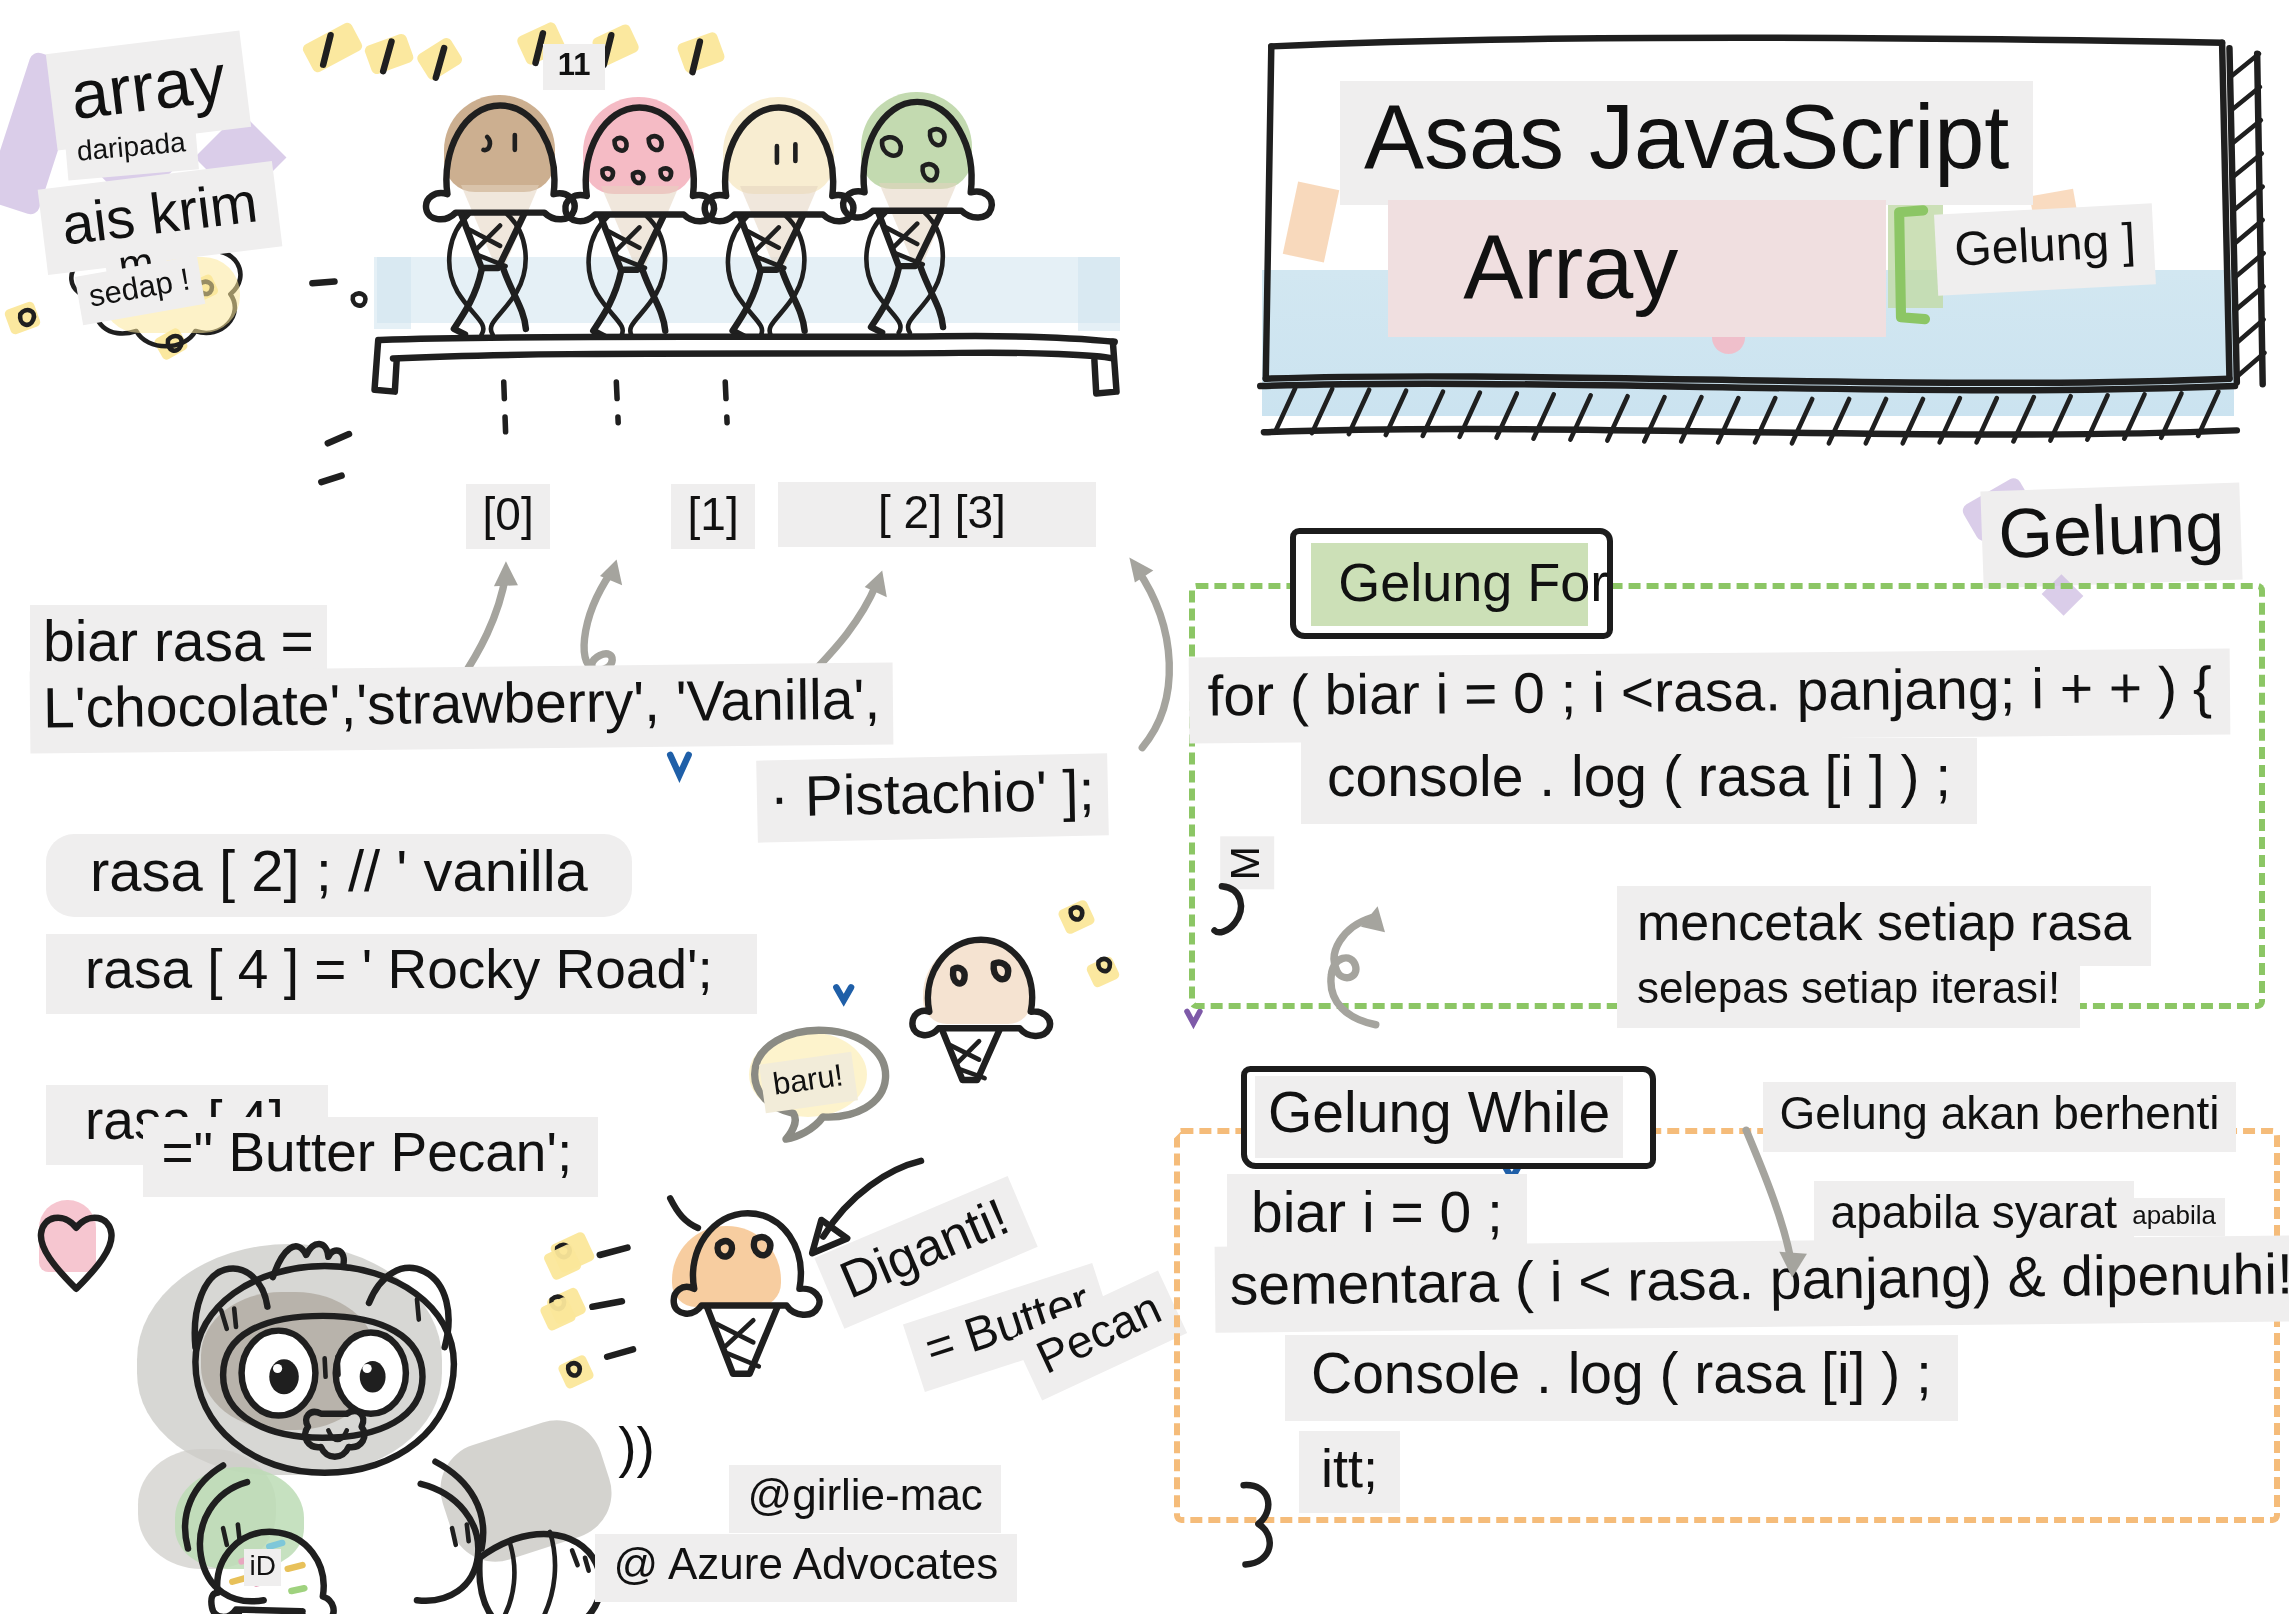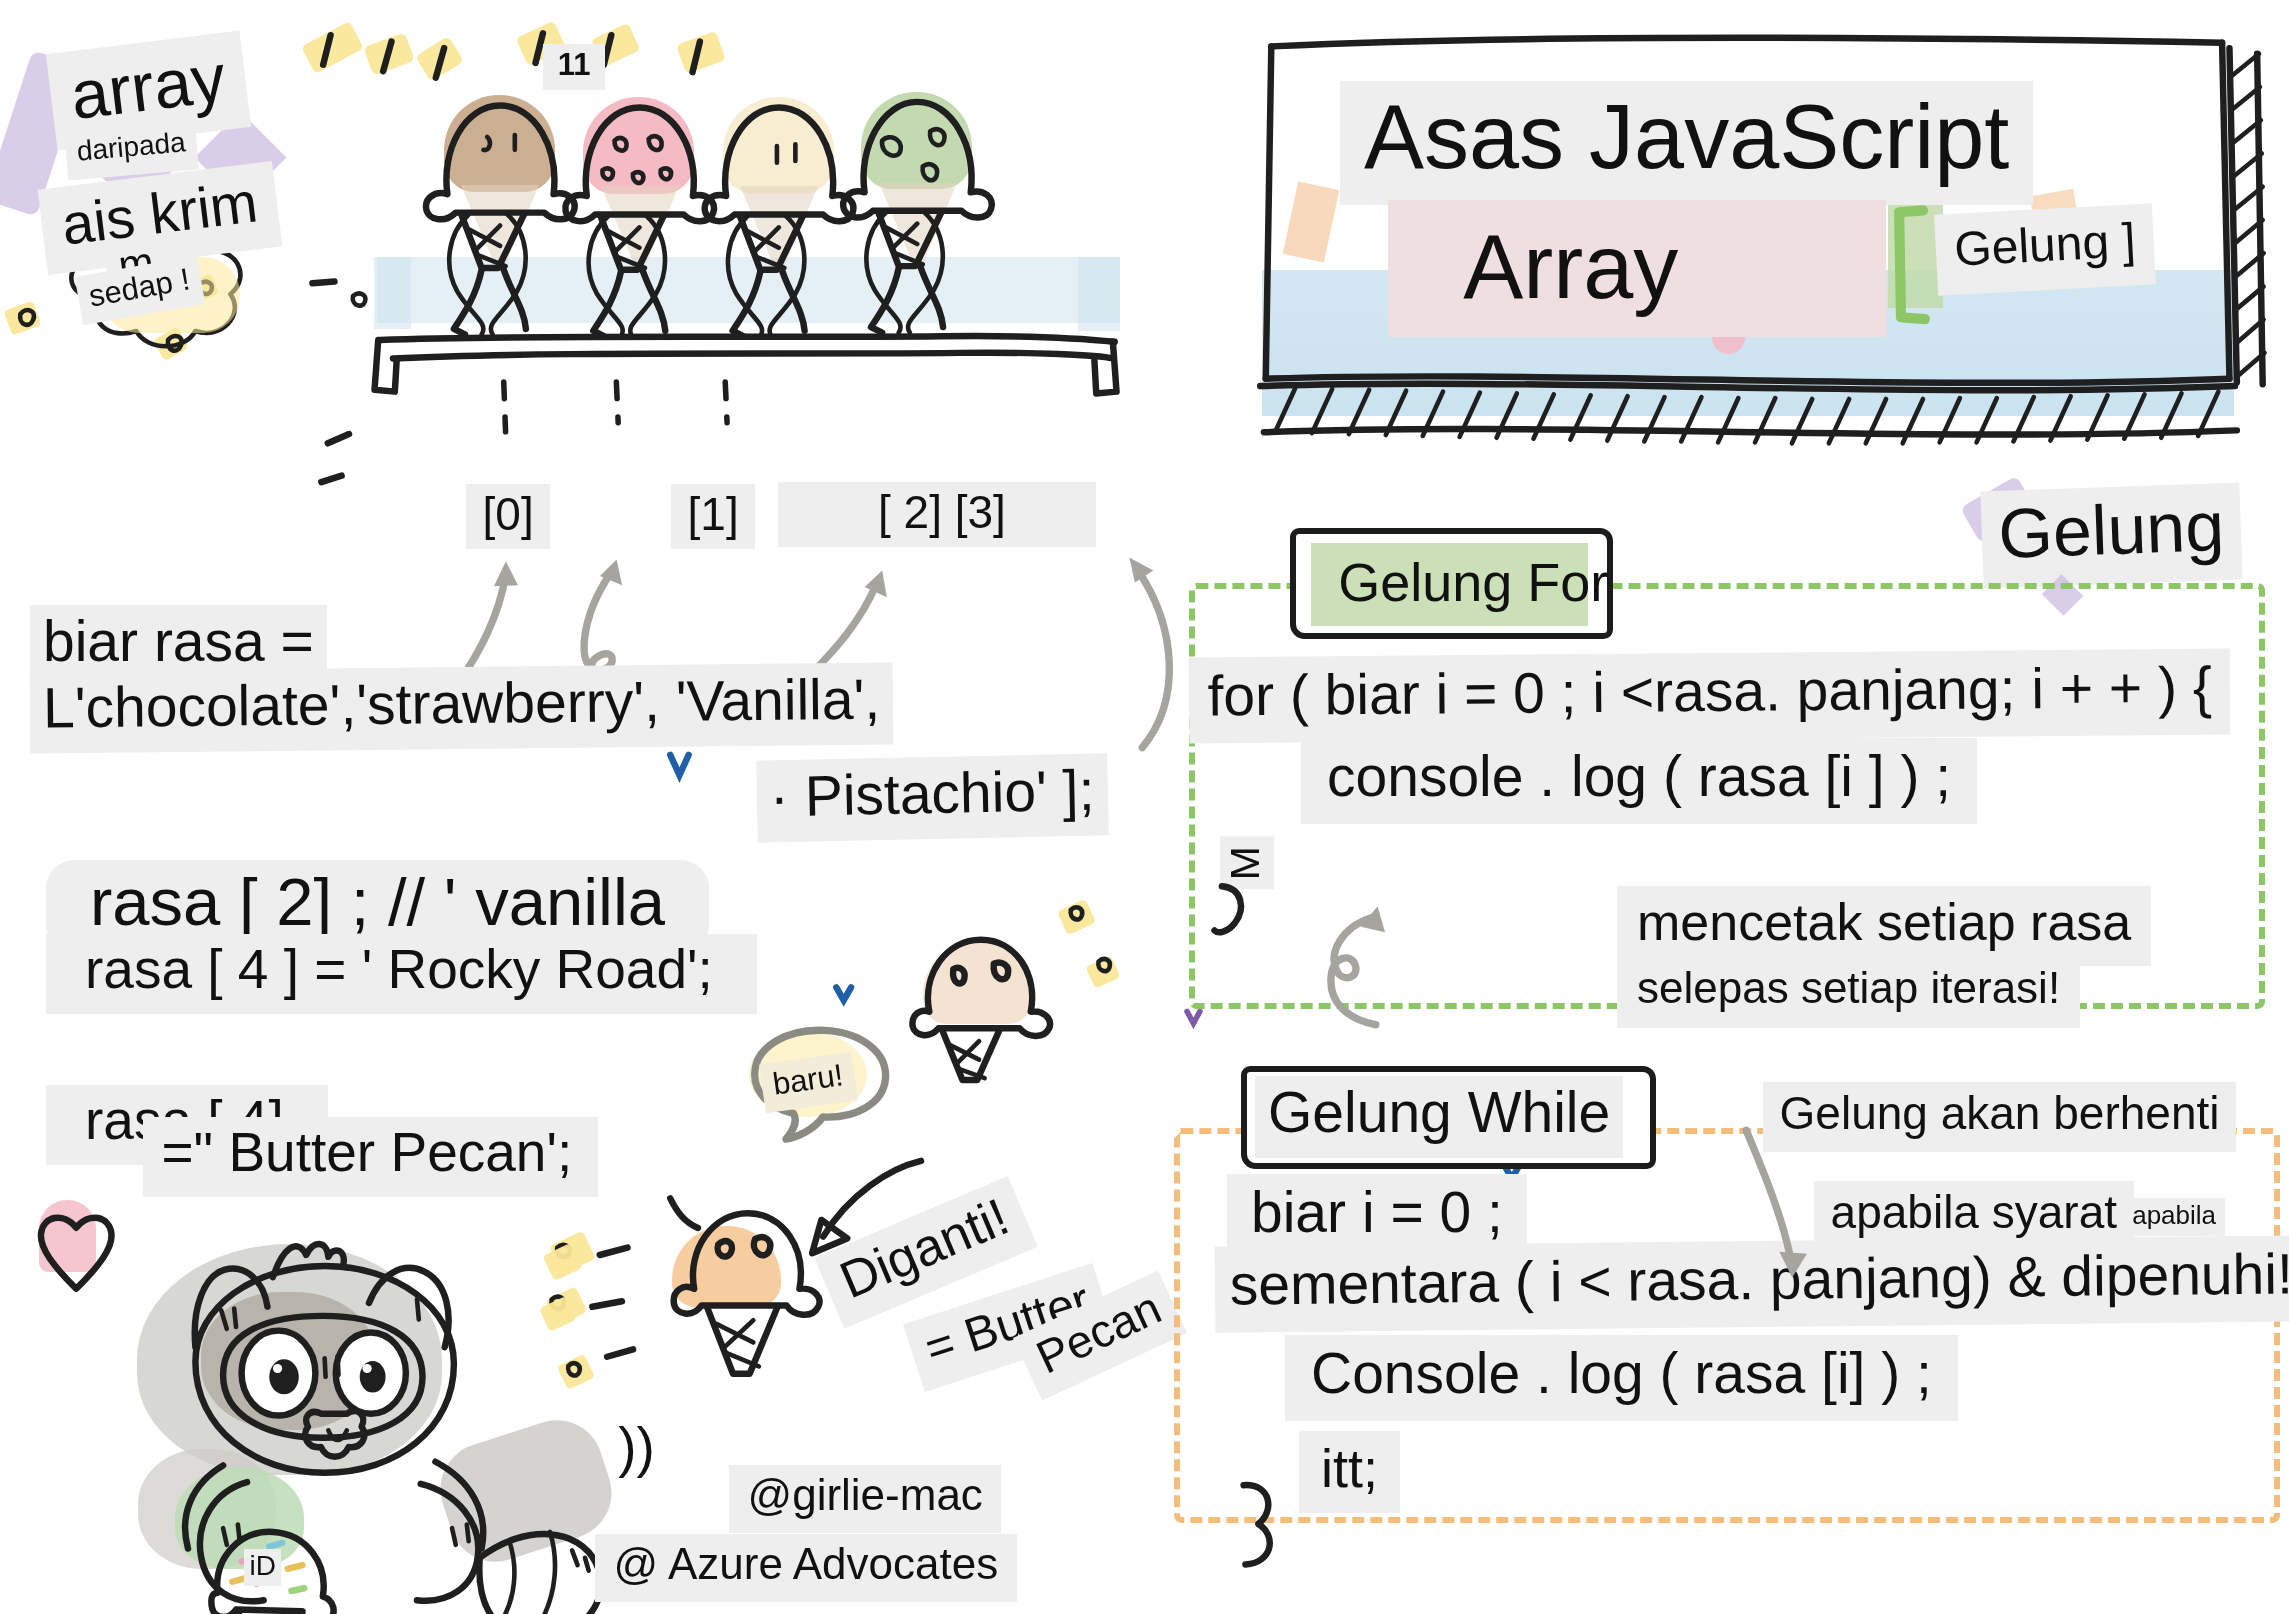--- a/index.html
+++ b/index.html
@@ -199,21 +199,21 @@
     <path class="arrow-head" d="M268 46 l6 28 l-24 -10 Z"></path>
     <path class="stroke-arrow" d="M470 180 C496 152 530 120 550 72"></path>
     <path class="arrow-head" d="M556 58 l5 29 l-24 -11 Z"></path>
     <path class="stroke-arrow" d="M838 250 C880 200 876 120 832 56"></path>
     <path class="arrow-head" d="M824 44 l26 14 l-20 13 Z"></path>
   </svg>
 
   <div class="hl" style="left:30px;top:605px;font-size:57px;padding:7.4px 13px 14.8px 13px;">biar rasa =</div>
   <div class="hl" style="left:30px;top:667px;font-size:57px;padding:7.4px 13px 14.8px 13px;transform:rotate(-0.6deg);">L'chocolate','strawberry', 'Vanilla',</div>
   <div class="hl" style="left:757px;top:757px;font-size:57px;padding:7.4px 13px 14.8px 13px;transform:rotate(-1.2deg);">· Pistachio' ];</div>
-  <div class="hl" style="left:46px;top:860px;font-size:67px;padding:7.4px 44px 14.8px 44px;border-radius:28px;">rasa [ 2] ; // ' vanilla</div>
+  <div class="hl" style="left:46px;top:834px;font-size:58px;padding:7.4px 44px 14.8px 44px;border-radius:28px;">rasa [ 2] ; // ' vanilla</div>
   <div class="hl" style="left:46px;top:934px;font-size:55px;padding:7.4px 44px 14.8px 39px;">rasa [ 4 ] = ' Rocky Road';</div>
   <div class="hl" style="left:46px;top:1052px;font-size:55px;padding:7.4px 44px 14.8px 39px;margin-top:33px;">rasa [ 4]</div>
   <div class="hl" style="left:143px;top:1117px;font-size:55px;padding:7.4px 26px 14.8px 18.5px;">=" Butter Pecan';</div>
 
   <svg class="ink" style="left:0;top:0;width:2290px;height:1614px;" viewBox="0 0 2481 1749" width="2290" height="1614">
     <path d="M726 818 l10 22 l10 -22" fill="none" stroke="#1f5fa8" stroke-width="7" stroke-linecap="round"></path>
     <path d="M906 1070 l8 14 l8 -14" fill="none" stroke="#1f5fa8" stroke-width="7" stroke-linecap="round"></path>
     <path d="M1630 1263 l8 14 l8 -14" fill="none" stroke="#1f5fa8" stroke-width="7" stroke-linecap="round"></path>
     <path d="M1286 1096 l7 13 l7 -13" fill="none" stroke="#7e5aa8" stroke-width="6" stroke-linecap="round"></path>
     <path d="M1780 1478 l7 13 l7 -13" fill="none" stroke="#7e5aa8" stroke-width="6" stroke-linecap="round"></path>

